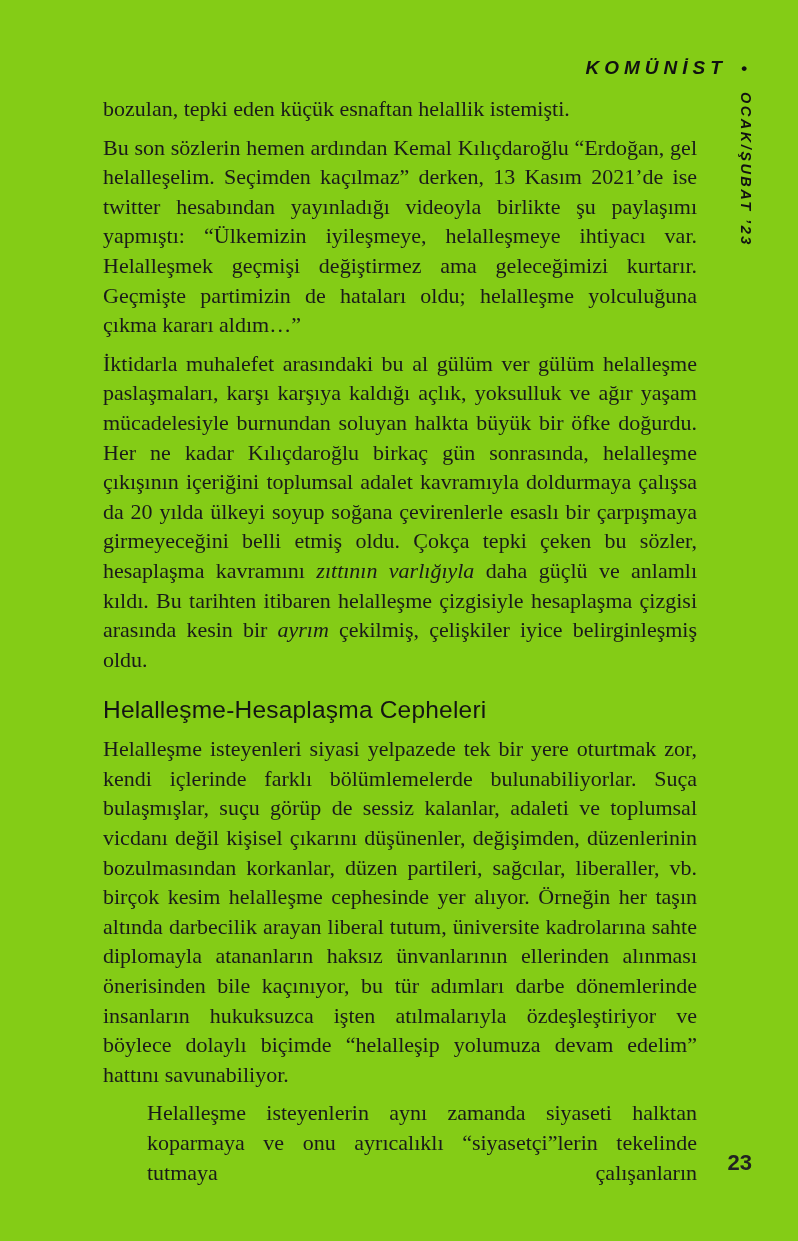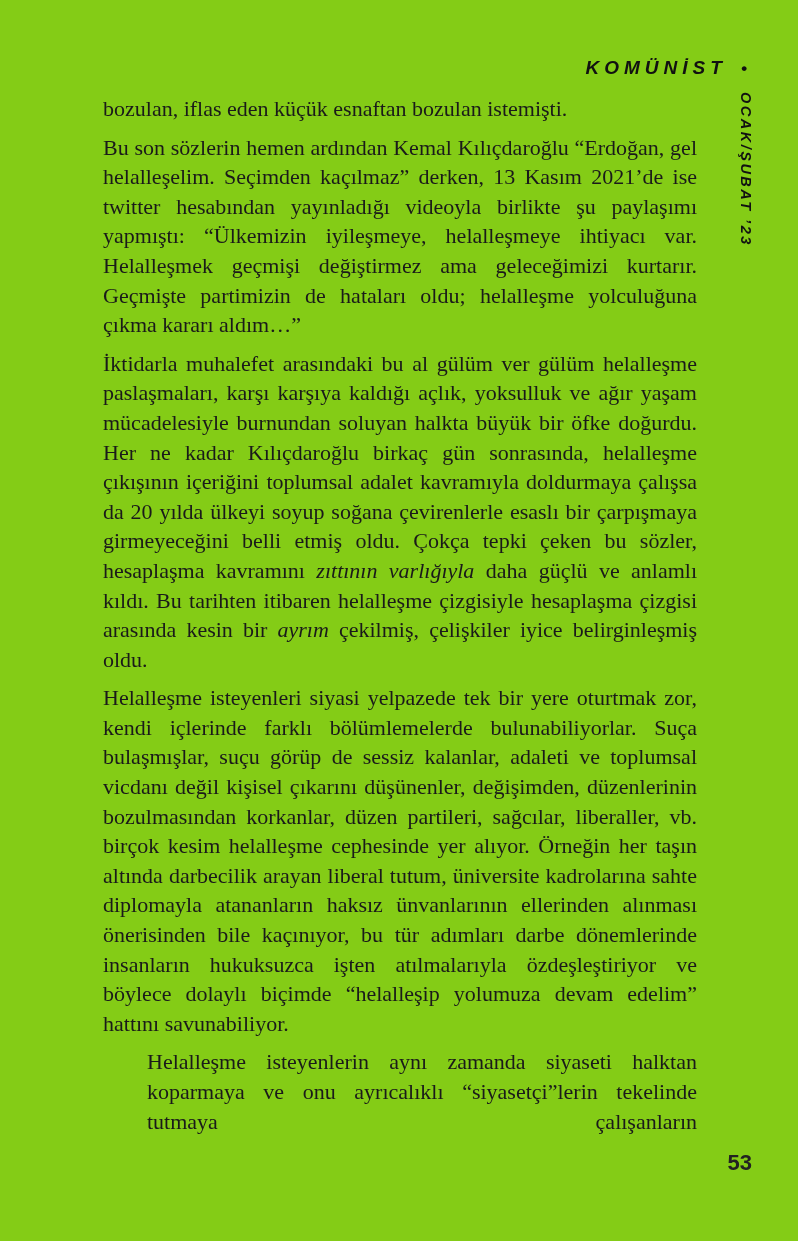--- a/index.html
+++ b/index.html
@@ -100,22 +100,23 @@
 <div class="page">
 
   <div class="journal-title">
     <span>KOMÜNİST</span>
     <span class="dot">•</span>
   </div>
 
   <div class="issue-date">OCAK/ŞUBAT ’23</div>
 
   <main class="body-text">
-    <p><span>bozulan, iflas eden küçük esnaftan bozulan istemişti.</span></p>
+    <p><span>bozulan, tepki eden küçük esnaftan helallik istemişti.</span></p>
     <p><span>Bu son sözlerin hemen ardından Kemal Kılıçdaroğlu “Erdoğan, gel helalleşelim. Seçimden kaçılmaz” derken, 13 Kasım 2021’de ise twitter hesabından yayınladığı videoyla birlikte şu paylaşımı yapmıştı: “Ülkemizin iyileşmeye, helalleşmeye ihtiyacı var. Helalleşmek geçmişi değiştirmez ama geleceğimizi kurtarır. Geçmişte partimizin de hataları oldu; helalleşme yolculuğuna çıkma kararı aldım…”</span></p>
     <p><span>İktidarla muhalefet arasındaki bu al gülüm ver gülüm helalleşme paslaşmaları, karşı karşıya kaldığı açlık, yoksulluk ve ağır yaşam mücadelesiyle burnundan soluyan halkta büyük bir öfke doğurdu. Her ne kadar Kılıçdaroğlu birkaç gün sonrasında, helalleşme çıkışının içeriğini toplumsal adalet kavramıyla doldurmaya çalışsa da 20 yılda ülkeyi soyup soğana çevirenlerle esaslı bir çarpışmaya girmeyeceğini belli etmiş oldu. Çokça tepki çeken bu sözler, hesaplaşma kavramını </span><span class="italic">zıttının varlığıyla</span><span> daha güçlü ve anlamlı kıldı. Bu tarihten itibaren helalleşme çizgisiyle hesaplaşma çizgisi arasında kesin bir </span><span class="italic">ayrım</span><span> çekilmiş, çelişkiler iyice belirginleşmiş oldu.</span></p>
+    <h2 class="section-heading">Helalleşme-Hesaplaşma Cepheleri</h2>
     <p><span>Helalleşme isteyenleri siyasi yelpazede tek bir yere oturtmak zor, kendi içlerinde farklı bölümlemelerde bulunabiliyorlar. Suça bulaşmışlar, suçu görüp de sessiz kalanlar, adaleti ve toplumsal vicdanı değil kişisel çıkarını düşünenler, değişimden, düzenlerinin bozulmasından korkanlar, düzen partileri, sağcılar, liberaller, vb. birçok kesim helalleşme cephesinde yer alıyor. Örneğin her taşın altında darbecilik arayan liberal tutum, üniversite kadrolarına sahte diplomayla atananların haksız ünvanlarının ellerinden alınması önerisinden bile kaçınıyor, bu tür adımları darbe dönemlerinde insanların hukuksuzca işten atılmalarıyla özdeşleştiriyor ve böylece dolaylı biçimde “helalleşip yolumuza devam edelim” hattını savunabiliyor.</span></p>
     <p class="continues"><span>Helalleşme isteyenlerin aynı zamanda siyaseti halktan koparmaya ve onu ayrıcalıklı “siyasetçi”lerin tekelinde tutmaya çalışanların</span></p>
   </main>
 
-  <div class="page-number">53</div>
+  <div class="page-number">23</div>
 
 </div>
 
 </body></html>

